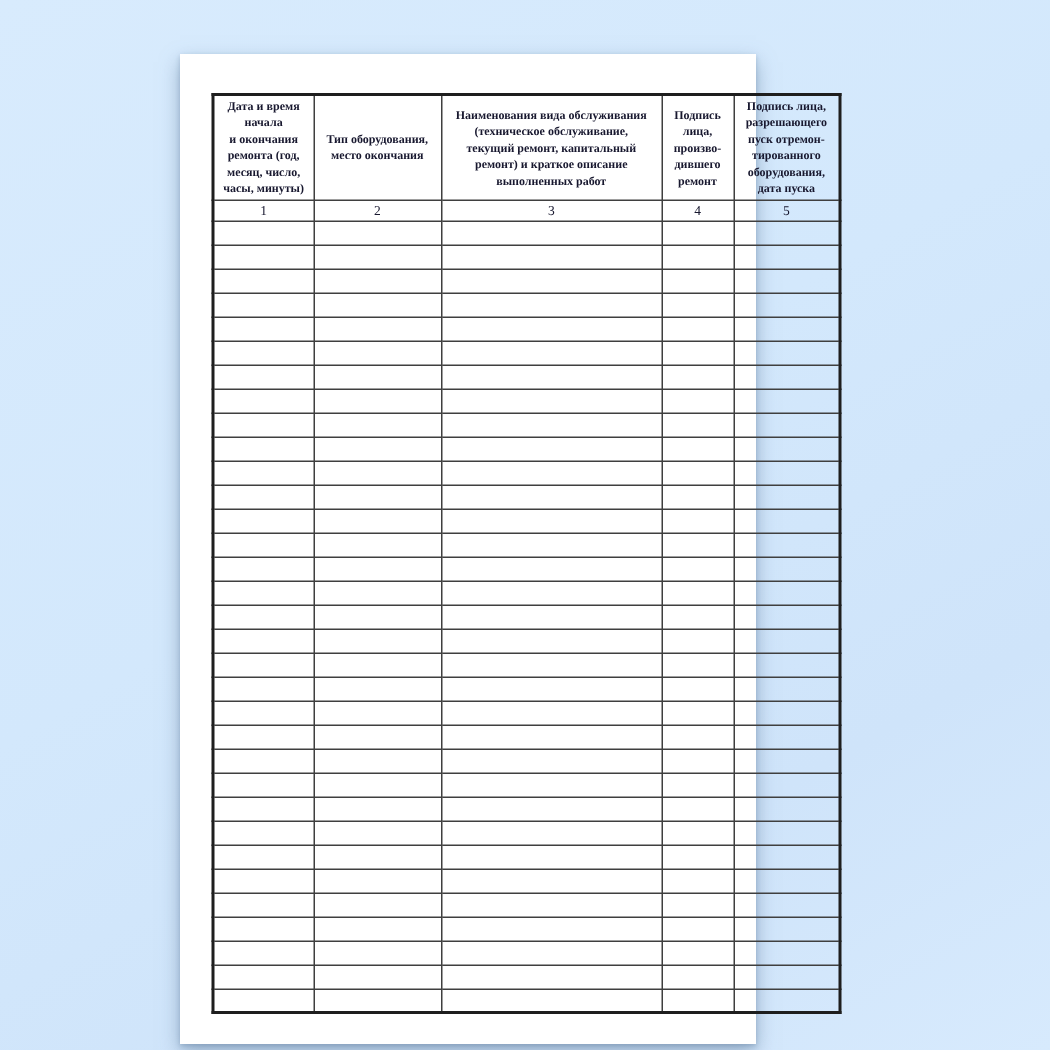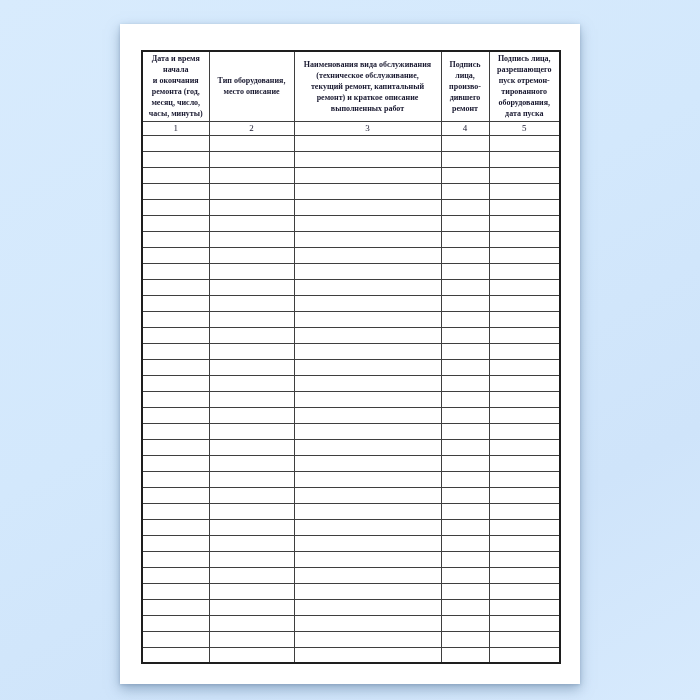--- a/index.html
+++ b/index.html
@@ -9,21 +9,21 @@
     --grid-color:#3f3f3f;
     --outer-border-color:#1e1e1e;
   }
   html,body{margin:0;padding:0;}
   body{
     width:700px;height:700px;position:relative;overflow:hidden;
     background:linear-gradient(150deg,#d8ebfd 0%,var(--bg-color) 45%,#cfe4fa 75%,#d7eafd 100%);
     font-family:"Liberation Serif",serif;
   }
   .paper{
-    position:absolute;left:120px;top:24px;width:460px;height:660px;
+    position:absolute;left:120px;top:36px;width:384px;height:660px;
     background:var(--paper-color);
     box-shadow:0 5px 12px rgba(96,126,158,.55),0 1px 3px rgba(96,126,158,.35);
   }
   table.log{
     position:absolute;left:21px;top:26px;width:418px;
     border-collapse:collapse;table-layout:fixed;
     color:var(--text-color);
     border:2px solid var(--outer-border-color);
   }
   table.log th, table.log td{
@@ -58,21 +58,21 @@
     </colgroup>
     <thead>
       <tr class="hdr">
         <th>Дата и время
 начала
 и окончания
 ремонта (год,
 месяц, число,
 часы, минуты)</th>
         <th>Тип оборудования,
-место описание</th>
+место окончания</th>
         <th>Наименования вида обслуживания
 (техническое обслуживание,
 текущий ремонт, капитальный
 ремонт) и краткое описание
 выполненных работ</th>
         <th>Подпись
 лица,
 произво-
 дившего
 ремонт</th>

